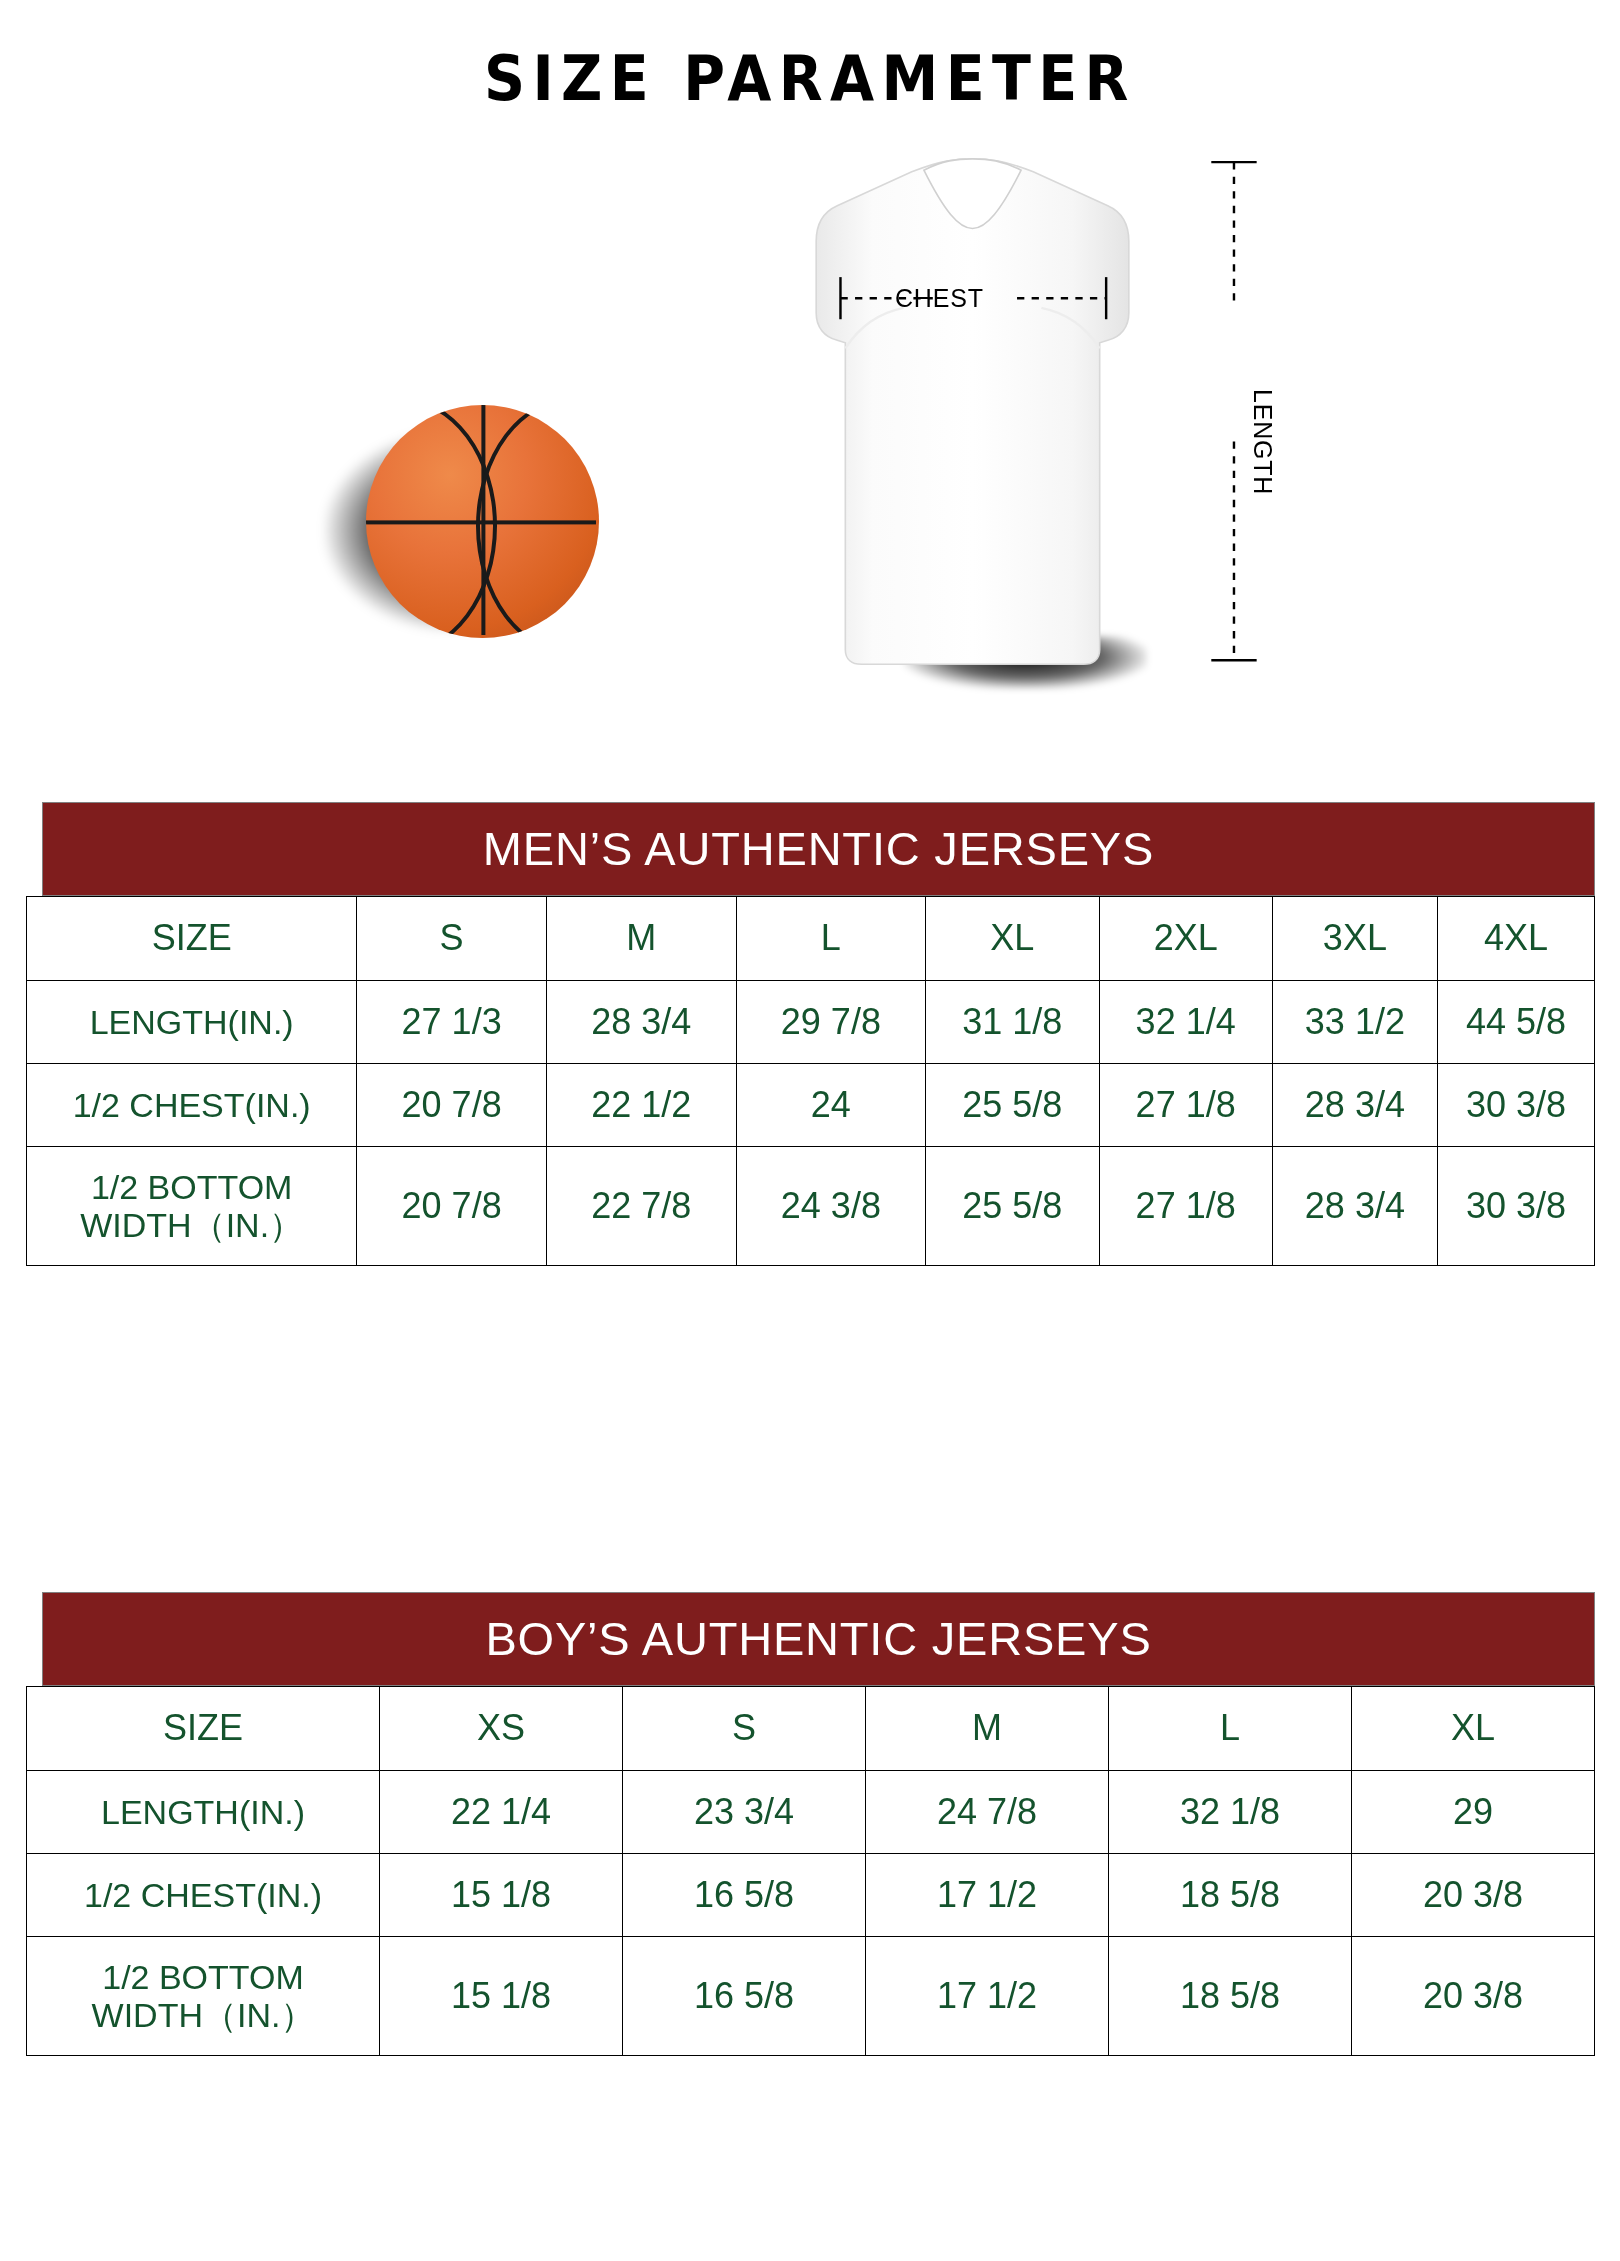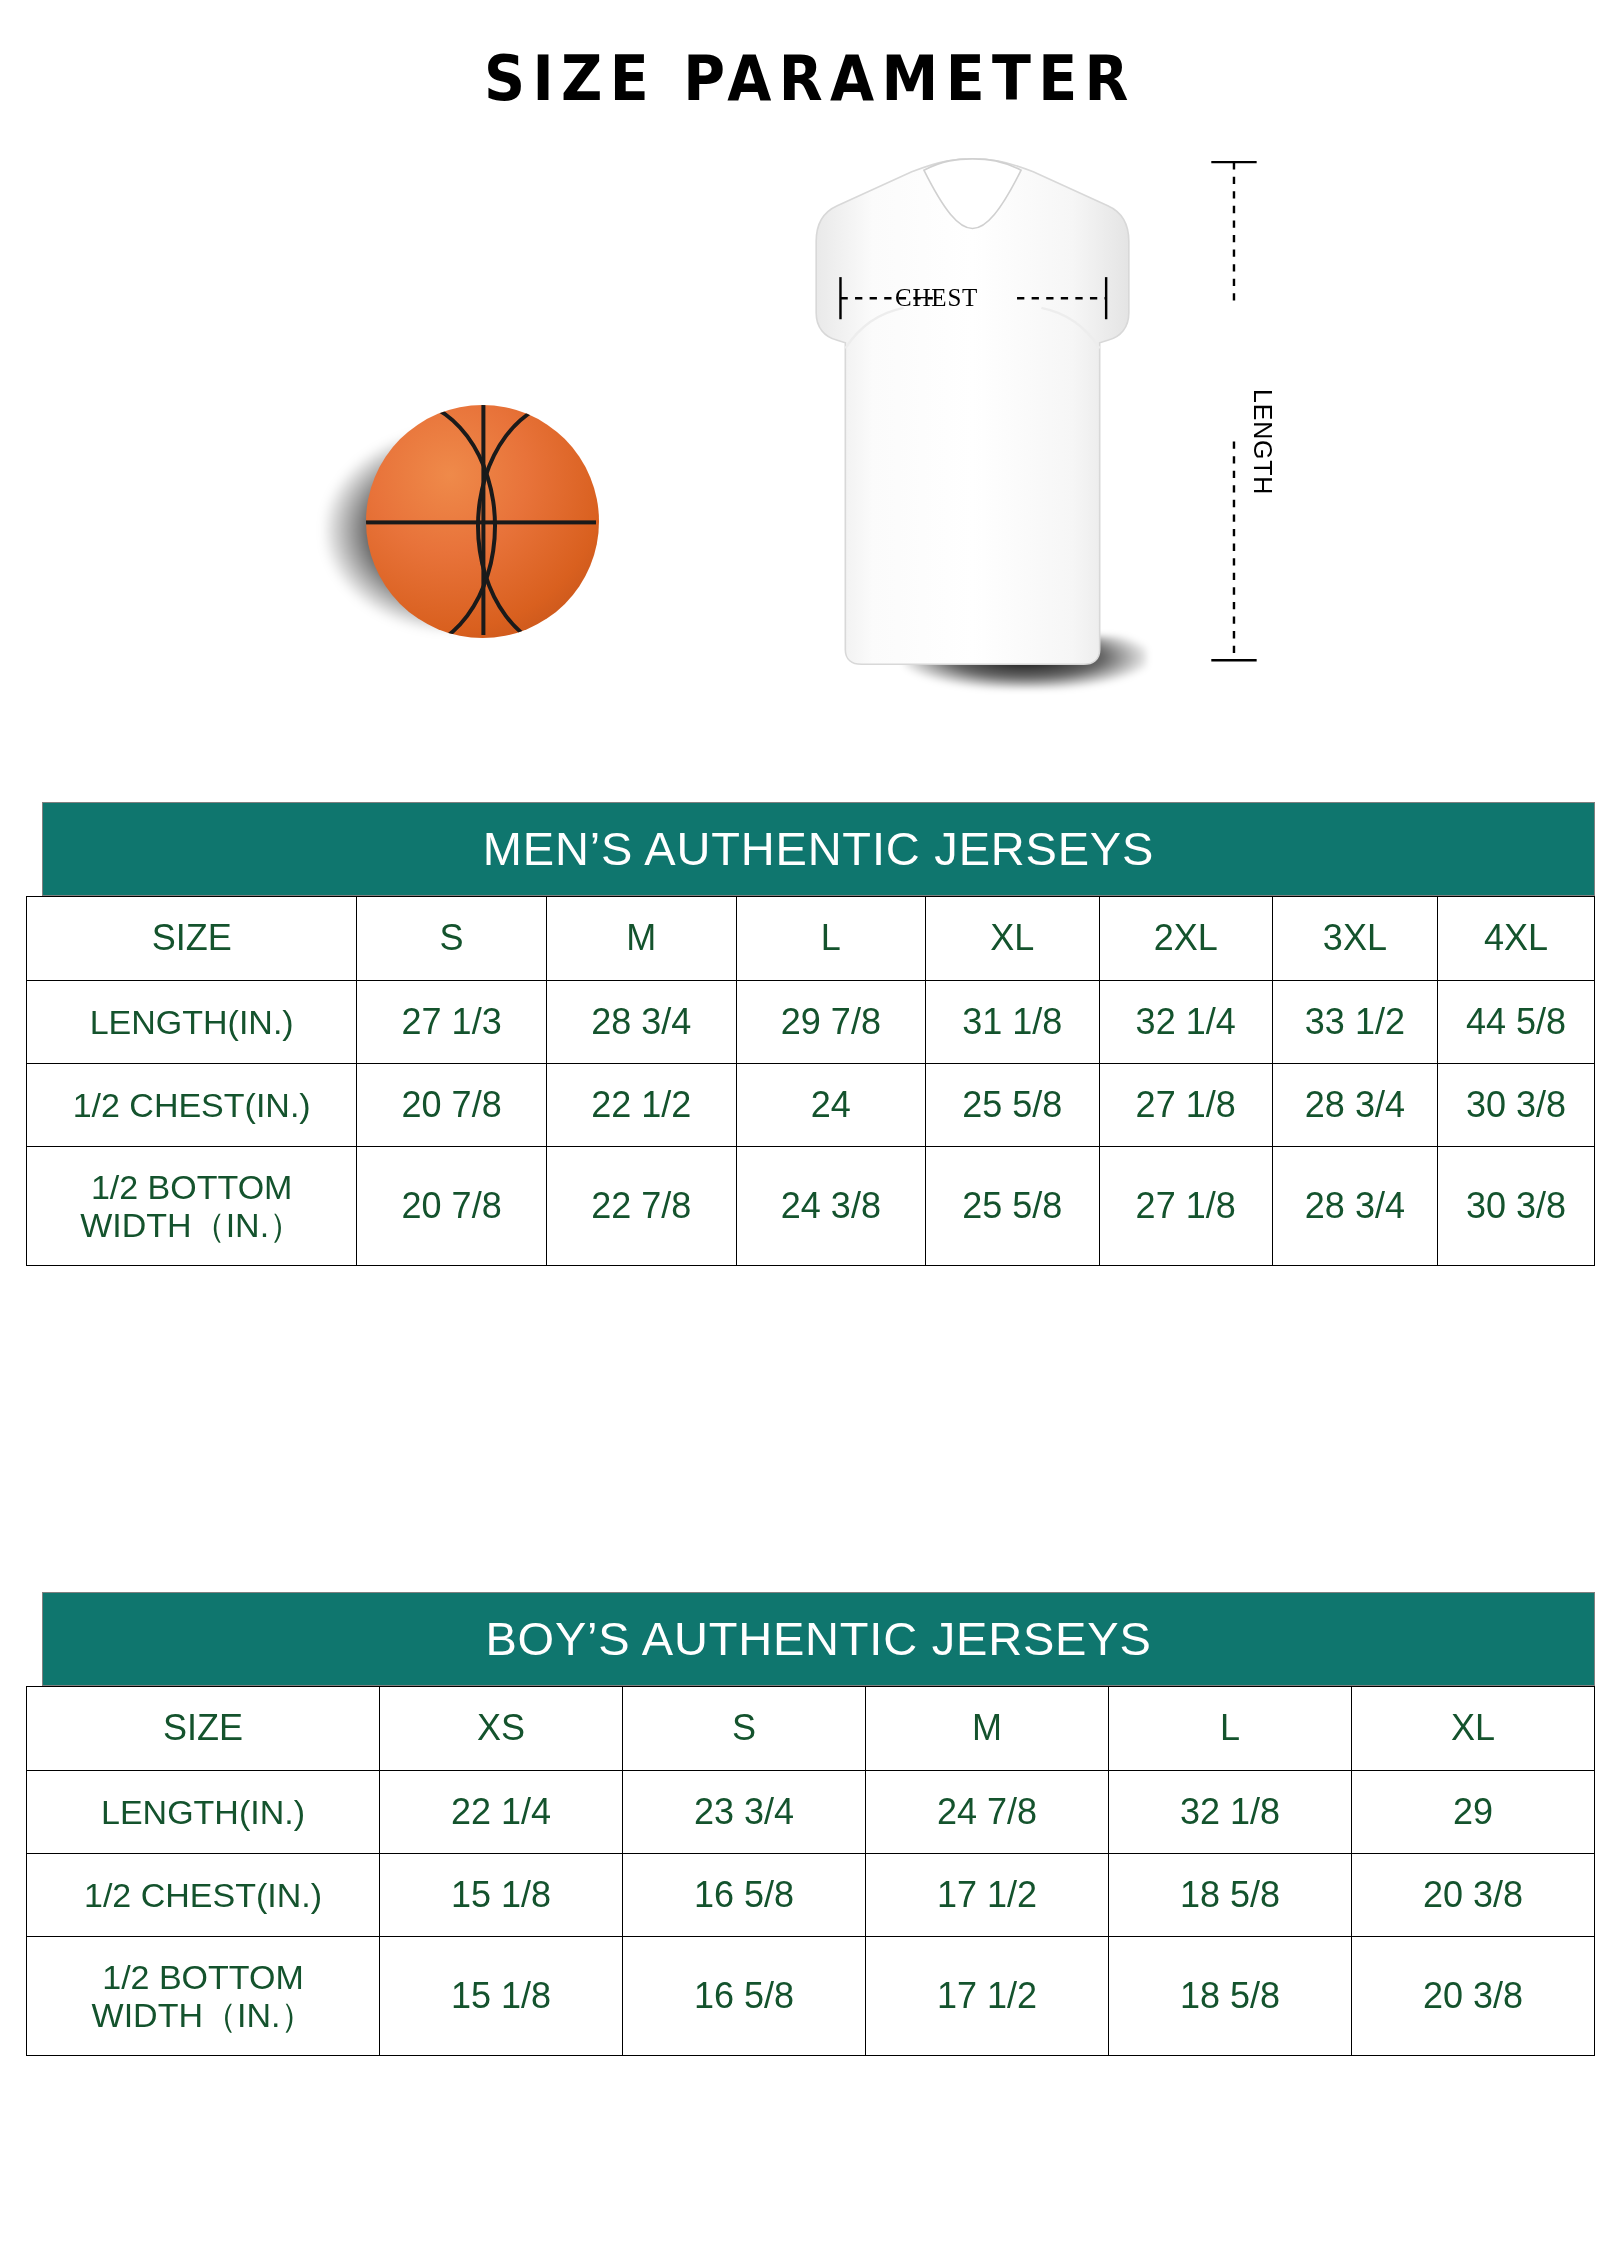--- a/index.html
+++ b/index.html
@@ -134,36 +134,36 @@
     filter: blur(3.2px);
   }
   .jersey-svg { position: absolute; left: 0; top: 0; }
 
   .chest-label {
     position: absolute;
     left: 113px;
     top: 130px;
     font-size: 25px;
     letter-spacing: 0.8px;
-    font-family: Liberation Serif, serif;
+    font-family: Liberation Sans, sans-serif;
   }
   .length-label {
     position: absolute;
     left: 466px;
     top: 235px;
     font-size: 25px;
     letter-spacing: 0.8px;
     writing-mode: vertical-rl;
     font-family: "Liberation Sans", sans-serif;
   }
 
   
   .table-block { position: absolute; left: 26px; width: 1569px; }
   .tbl-header {
-    background: #0f766e;
+    background: #7f1d1d;
     color: #ffffff;
     text-align: center;
     font-size: 47px;
     letter-spacing: 0.8px;
     padding: 18px 0 19.4px 0;
     border: 1.6px solid #808080;
     box-sizing: border-box;
     margin-left: 16px;
   }
   table.size-table {

